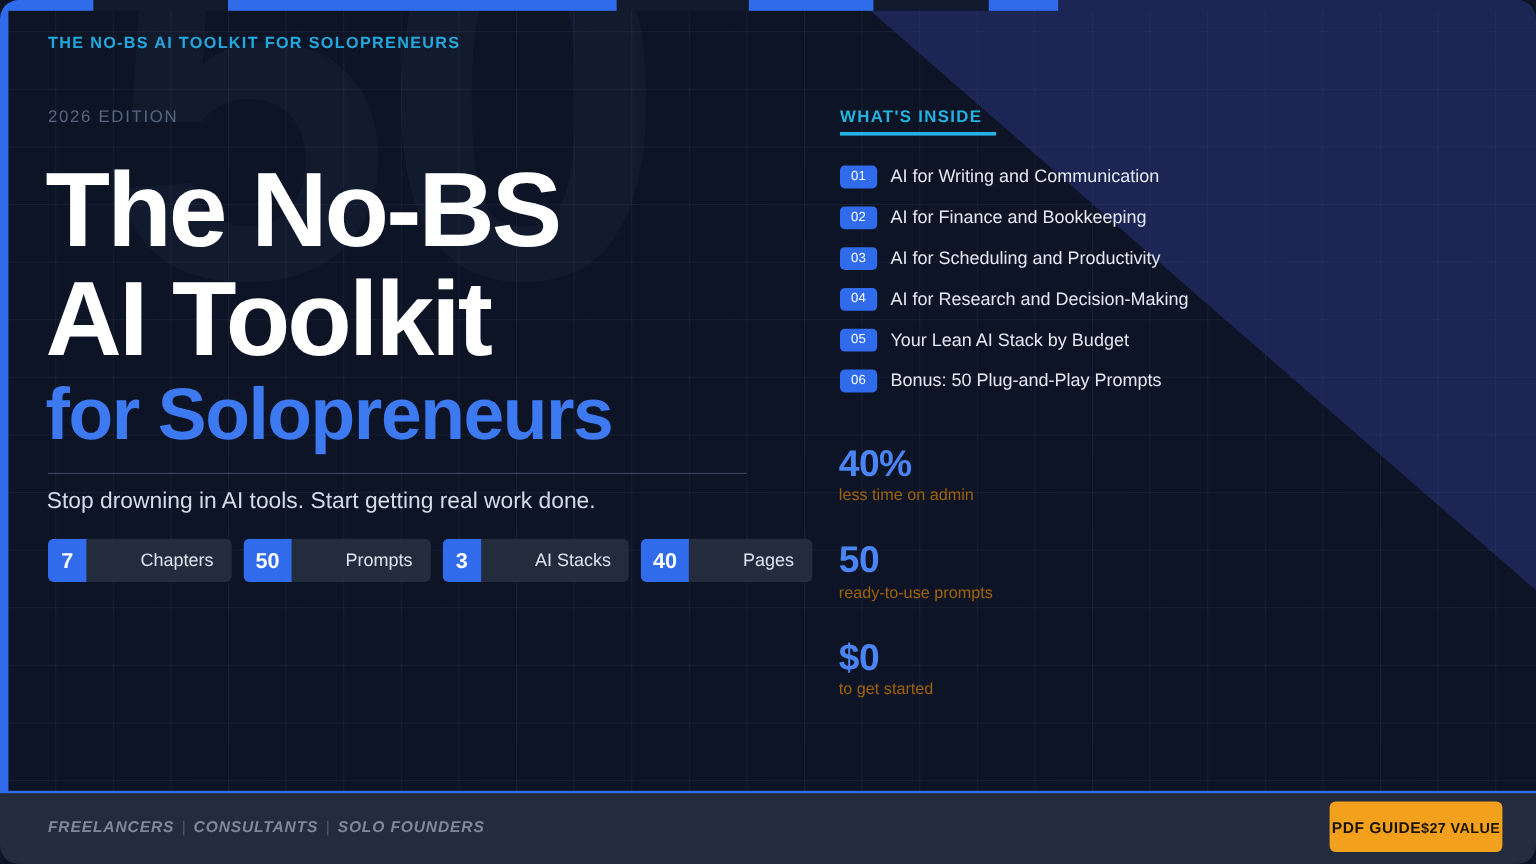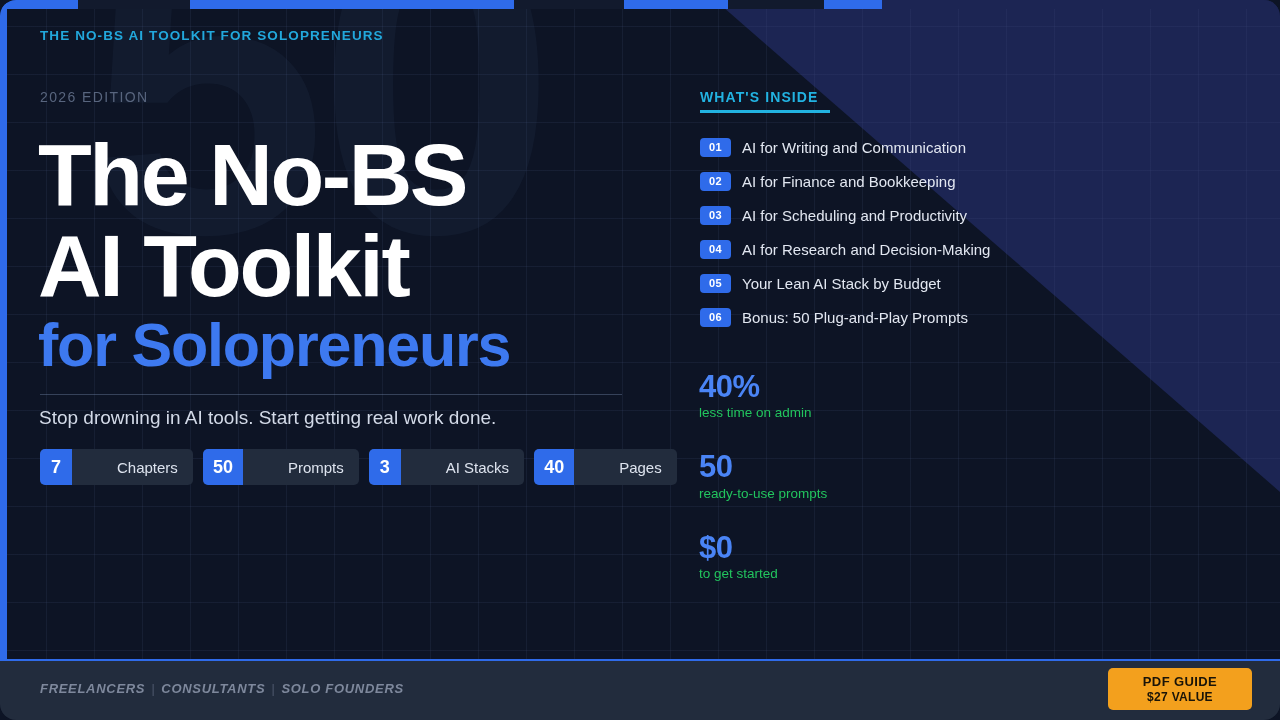--- a/index.html
+++ b/index.html
@@ -134,32 +134,32 @@
   .toc{
     position:absolute; left:700px; top:130px; z-index:8;
   }
   .toc-item{
     display:flex; align-items:center; gap:11px; height:34px;
   }
   .toc-num{
     display:flex; align-items:center; justify-content:center;
     width:31px; height:19px; border-radius:4px;
     background:#2f6bea; color:#fff;
-    font-size:11px; font-weight:700; letter-spacing:.3px;
+    font-size:11px; font-weight:400; letter-spacing:.3px;
   }
   .toc-label{ font-size:15px; color:#e2e7f1; }
 
   .metrics{ position:absolute; left:699px; top:370px; z-index:8; }
   .metric{ margin-bottom:30px; }
   .metric .big{
     font-size:31px; font-weight:700; color:#4a84f5;
     line-height:1.08; letter-spacing:-.5px;
   }
   .metric .cap{
-    font-size:13.5px; color:#22c55e; margin-top:2px;
+    font-size:13.5px; color:#a16207; margin-top:2px;
   }
 
   
   .footer-rule{
     position:absolute; left:0; top:659px; width:1280px; height:2px;
     background:#2f6bea; z-index:9;
   }
   .footer{
     position:absolute; left:0; top:661px; width:1280px; height:59px;
     background:#222c3d; z-index:8;
@@ -168,21 +168,21 @@
     position:absolute; left:40px; top:681px; z-index:9;
     font-size:13px; font-weight:700; letter-spacing:.7px;
     color:#7e889c;
     font-style:italic;
   }
   .footer-tags .sep{ color:#4d586c; padding:0 6px; font-weight:400; }
   .badge{
     position:absolute; left:1108px; top:668px;
     width:144px; height:42px; border-radius:5px;
     background:#f3a01d;
-    display:flex; flex-direction:column;
+    display:flex; flex-direction:row;
     align-items:center; justify-content:center;
     z-index:9;
   }
   .badge .b1{ font-size:13px; font-weight:700; color:#1a1408; letter-spacing:.4px; }
   .badge .b2{ font-size:12px; font-weight:700; color:#1a1408; letter-spacing:.3px; margin-top:1px; }
 </style>
 </head>
 <body>
 
 <div class="poster">

